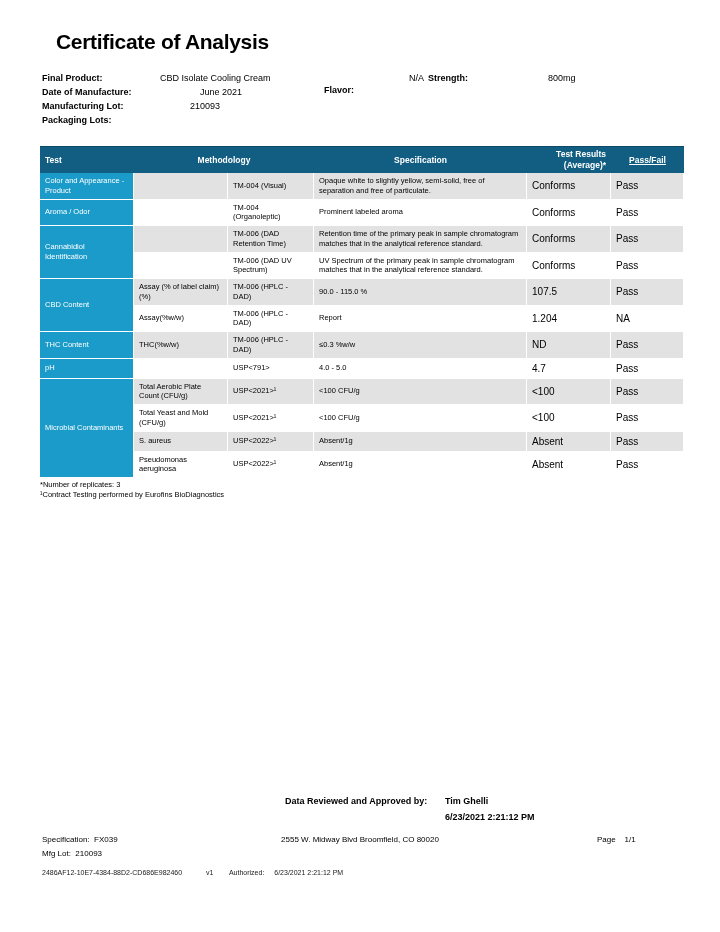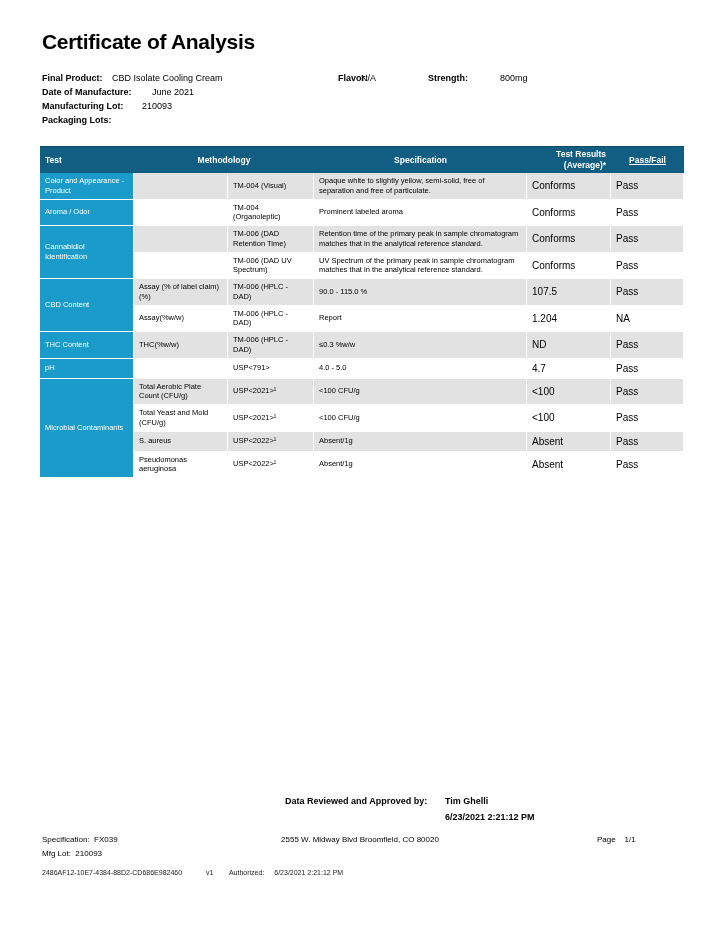--- a/index.html
+++ b/index.html
@@ -6,27 +6,27 @@
   html, body { width: 720px; height: 932px; background: #ffffff; }
   body {
     position: relative;
     font-family: "Liberation Sans", sans-serif;
     color: #000;
     overflow: hidden;
   }
   .abs { position: absolute; }
 
   .doc-title {
-    left: 42px; top: 30px;
+    left: 56px; top: 30px;
     font-size: 21px; font-weight: bold; letter-spacing: -0.3px;
   }
 
   .info-line { font-size: 9px; line-height: 14px; white-space: nowrap; }
   .lbl { font-weight: bold; }
-  .val { font-weight: normal; }
+  .val { font-weight: normal; margin-left: 48px; }
 
   
   .coa-table-wrap { left: 40px; top: 146px; width: 644px; }
   table.coa {
     border-collapse: separate; border-spacing: 0;
     width: 644px; table-layout: fixed;
     font-size: 7.5px; line-height: 1.3;
   }
   table.coa col.c-cat  { width: 94px; }
   table.coa col.c-sub  { width: 94px; }
@@ -70,21 +70,21 @@
   .guid-line  { font-size: 7px; white-space: nowrap; color: #1a1a1a; }
 </style>
 </head>
 <body>
 
 <div class="abs doc-title">Certificate of Analysis</div>
 
 <div class="abs info-line" style="left:42px; top:71px;">
   <span class="abs lbl" style="left:0;">Final Product:</span>
   <span class="abs val" style="left:70px;">CBD Isolate Cooling Cream</span>
-  <span class="abs lbl" style="left:296px;">Flavor:</span>
+  <span class="abs lbl" style="left:282px;margin-top:12px;">Flavor:</span>
   <span class="abs val" style="left:319px;">N/A</span>
   <span class="abs lbl" style="left:386px;">Strength:</span>
   <span class="abs val" style="left:458px;">800mg</span>
 </div>
 <div class="abs info-line" style="left:42px; top:85px;">
   <span class="abs lbl" style="left:0;">Date of Manufacture:</span>
   <span class="abs val" style="left:110px;">June 2021</span>
 </div>
 <div class="abs info-line" style="left:42px; top:99px;">
   <span class="abs lbl" style="left:0;">Manufacturing Lot:</span>
@@ -202,20 +202,22 @@
       <tr class="plain">
         <td class="sub">Pseudomonas aeruginosa</td>
         <td class="meth">USP&lt;2022&gt;¹</td>
         <td class="spec">Absent/1g</td>
         <td class="res">Absent</td>
         <td class="pass">Pass</td>
       </tr>
     </tbody>
   </table>
 
+  <div class="footnote" style="margin-top:2px;">*Number of replicates: 3</div>
+  <div class="footnote">¹Contract Testing performed by Eurofins BioDiagnostics</div>
 </div>
 
 <div class="abs approve" style="left:285px; top:796px;text-align:right;">Data Reviewed and Approved by:</div>
 <div class="abs approve" style="left:445px; top:796px;">Tim Ghelli</div>
 <div class="abs approve" style="left:445px; top:812px;">6/23/2021 2:21:12 PM</div>
 
 <div class="abs footer-txt" style="left:42px; top:835px;">
   <span>Specification:</span>&nbsp;
   <span>FX039</span>
 </div>

